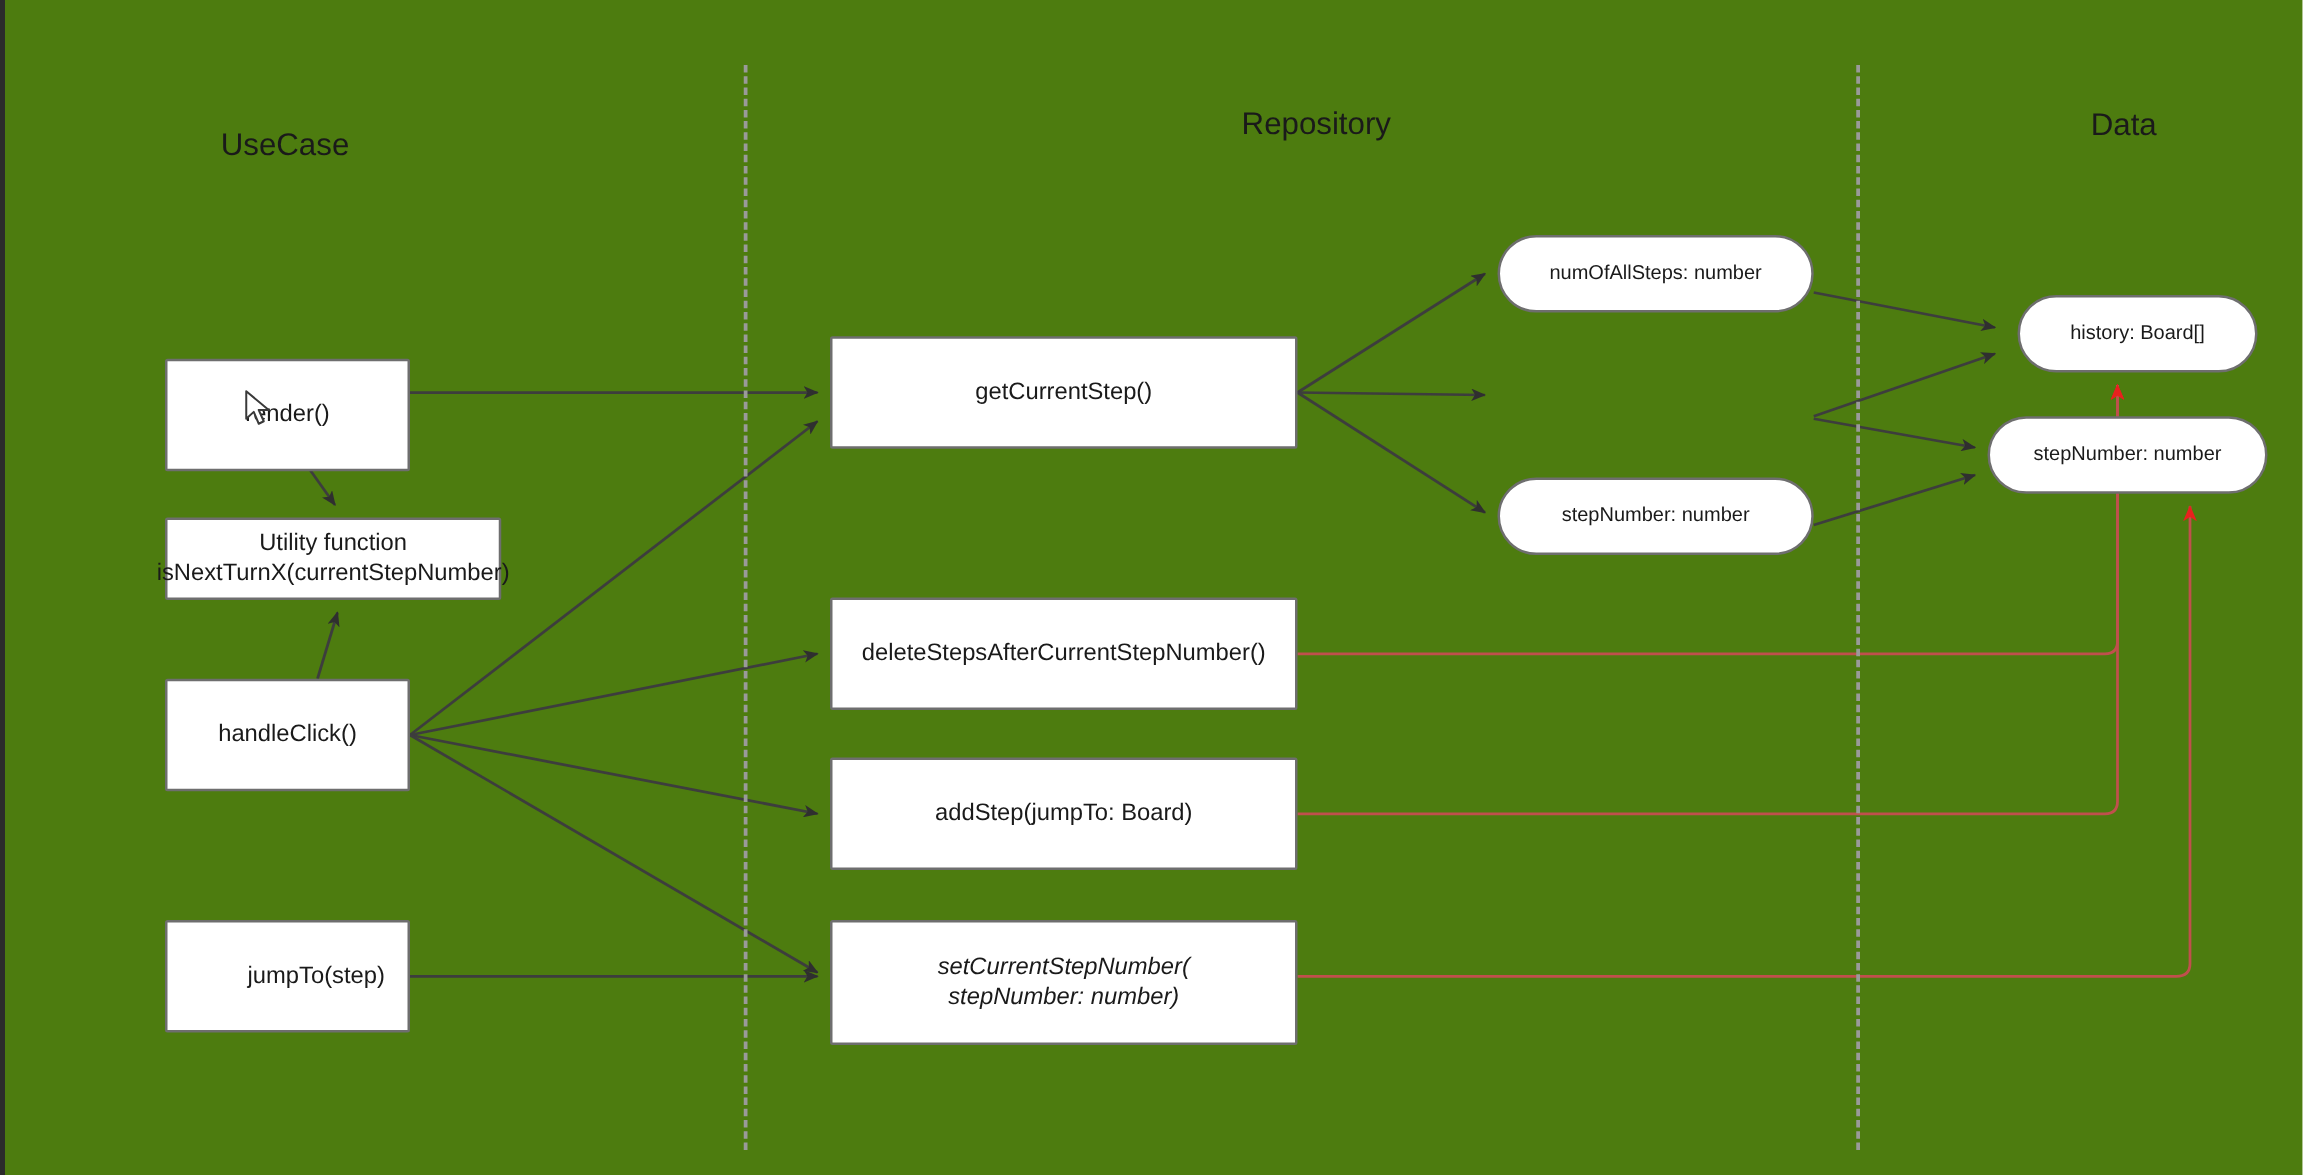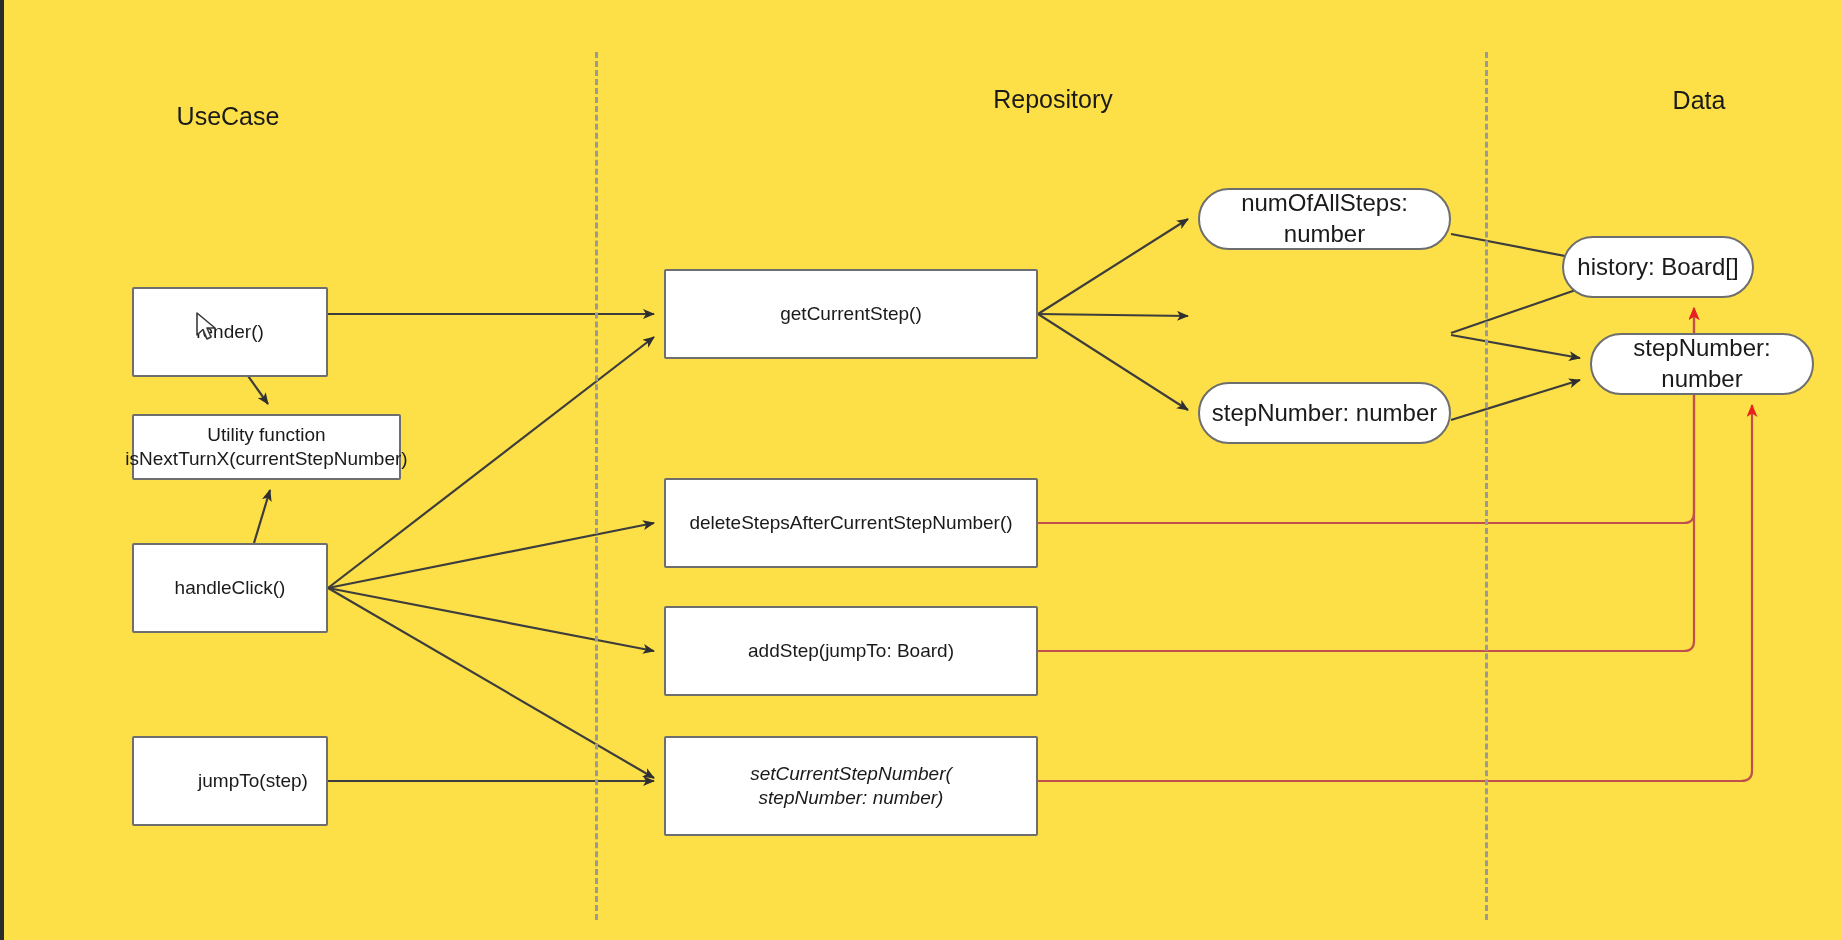--- a/index.html
+++ b/index.html
@@ -8,21 +8,21 @@
     padding: 0;
     background: #ffffff;
   }
   body {
     font-family: "Liberation Sans", sans-serif;
   }
   #canvas {
     position: relative;
     width: 1842px;
     height: 940px;
-    background: #fde047;
+    background: #4d7c0f;
     overflow: hidden;
     border-left: 4px solid #2b2b2b;
     box-sizing: border-box;
   }
   #edges {
     position: absolute;
     left: 0;
     top: 0;
     width: 1842px;
     height: 940px;
@@ -41,21 +41,21 @@
     white-space: pre-line;
   }
   .rect {
     border: 2px solid #6e6e6e;
     border-radius: 2px;
     font-size: 19px;
   }
   .pill {
     border: 2px solid #6e6e6e;
     border-radius: 40px;
-    font-size: 24px;
+    font-size: 16px;
   }
   .lane-title {
     position: absolute;
     font-size: 25px;
     color: #1a1a1a;
     text-align: center;
     white-space: nowrap;
     transform: translateX(-50%);
   }
   .lane-divider {
@@ -127,20 +127,20 @@
 
   <div class="node rect" style="left:660px; top:269px; width:374px; height:90px;">getCurrentStep()</div>
   <div class="node rect" style="left:660px; top:478px; width:374px; height:90px;">deleteStepsAfterCurrentStepNumber()</div>
   <div class="node rect" style="left:660px; top:606px; width:374px; height:90px;">addStep(jumpTo: Board)</div>
   <div class="node rect" style="left:660px; top:736px; width:374px; height:100px;font-style:italic;">setCurrentStepNumber(
 stepNumber: number)</div>
 
   <div class="node pill" style="left:1194px; top:188px; width:253px; height:62px;">numOfAllSteps: number</div>
   <div class="node pill" style="left:1194px; top:382px; width:253px; height:62px;">stepNumber: number</div>
 
-  <div class="node pill" style="left:1558px; top:236px; width:192px; height:62px;">history: Board[]</div>
+  <div class="node pill" style="left:1610px; top:236px; width:192px; height:62px;">history: Board[]</div>
   <div class="node pill" style="left:1586px; top:333px; width:224px; height:62px;">stepNumber: number</div>
 
   <svg id="cursor" style="left:190px; top:312px;" viewBox="0 0 26 30" xmlns="http://www.w3.org/2000/svg">
     <path d="M3,1 L3,23 L9,17.5 L13,27 L17,25 L13,16 L21,16 Z" fill="#ffffff" stroke="#3a3a3a" stroke-width="1.6" stroke-linejoin="round"></path>
   </svg>
 
 </div>
 
 </body></html>

